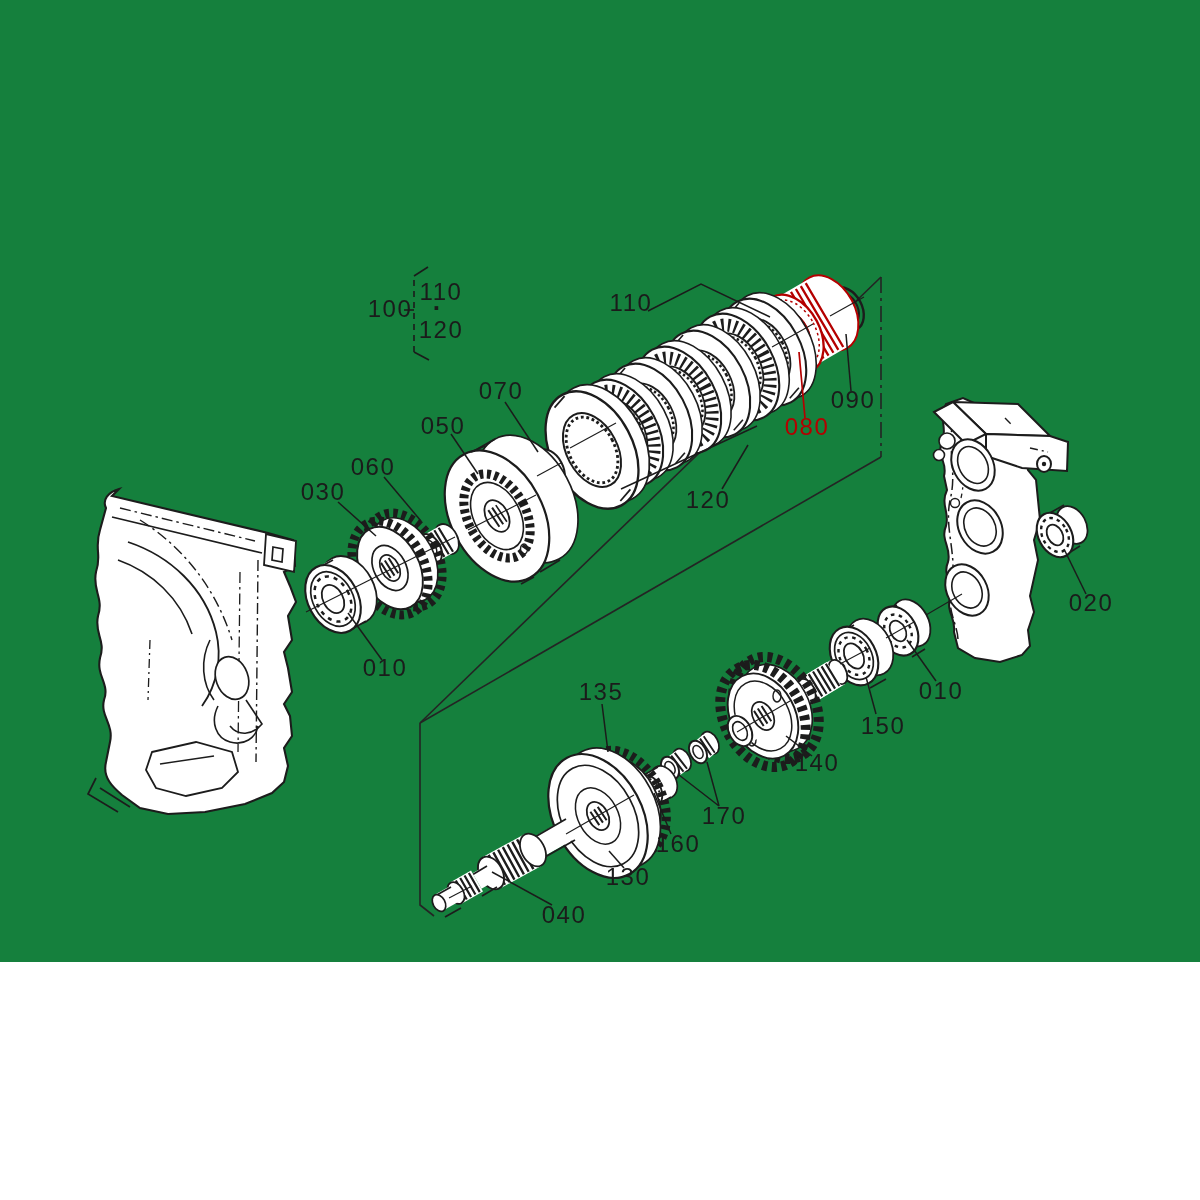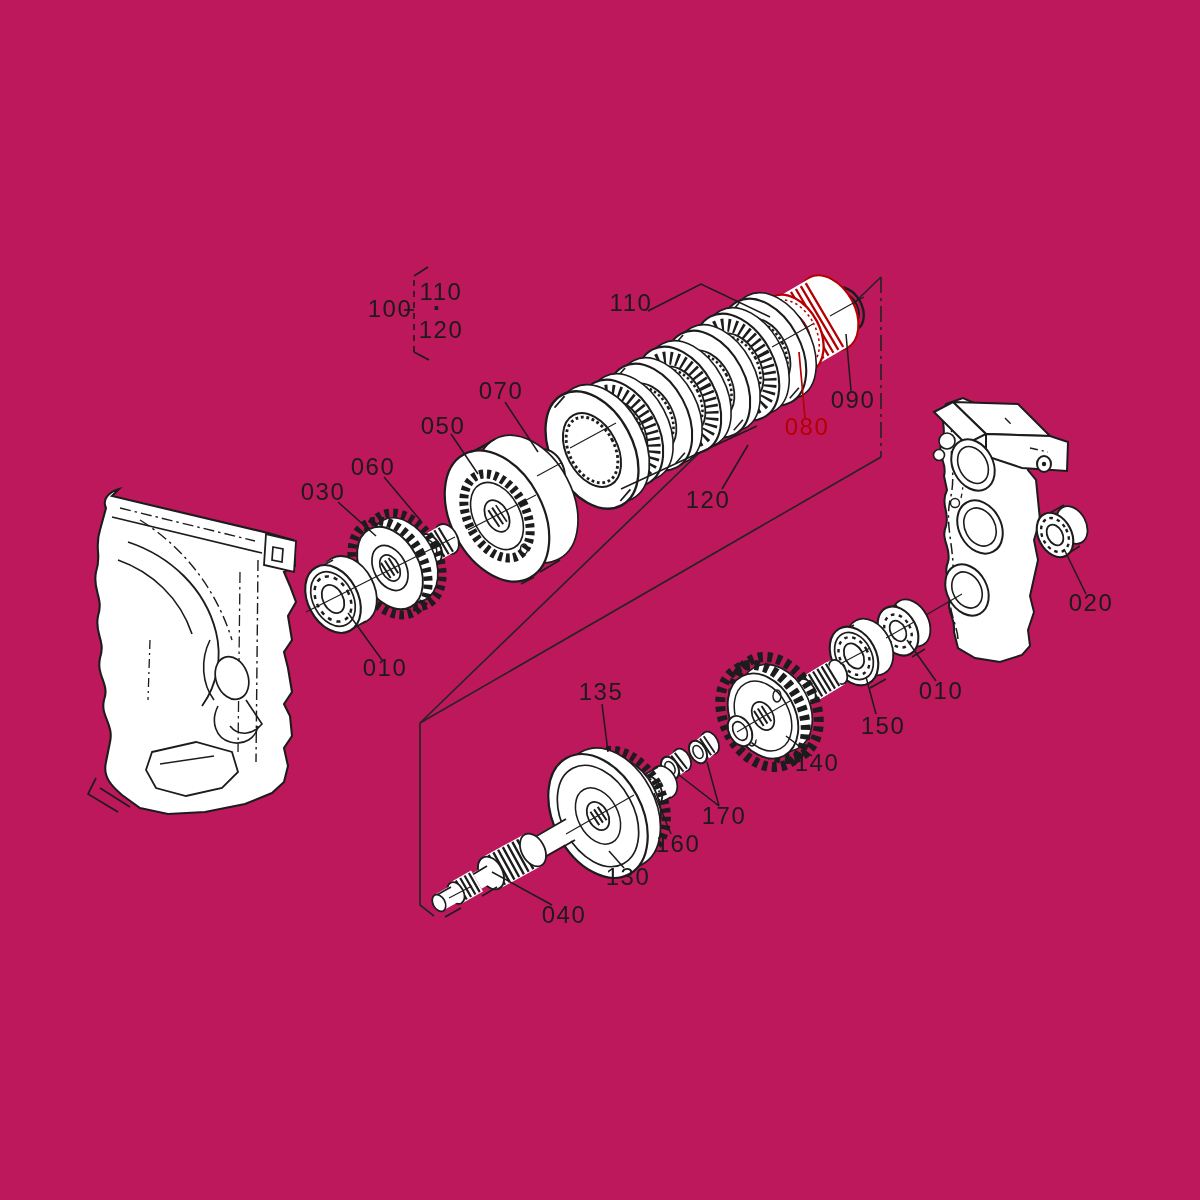--- a/index.html
+++ b/index.html
@@ -1,16 +1,16 @@
 <!DOCTYPE html>
 <html><head>
 <meta charset="utf-8">
 <style>
   html,body{margin:0;padding:0;background:#ffffff;}
-  #stage{width:1200px;height:1200px;position:relative;background:#be185d;overflow:hidden;}
+  #stage{width:1200px;height:962px;position:relative;background:#15803d;overflow:hidden;}
   svg{display:block;}
   .lbl{font-family:"Liberation Sans",sans-serif;font-size:24px;letter-spacing:1.5px;fill:#1b1b1b;}
   .lbl-red{fill:#b40000;}
   .dot{font-family:"Liberation Sans",sans-serif;font-size:26px;font-weight:bold;fill:#1b1b1b;}
 </style>
 </head>
 <body>
 
 <div id="stage">
 <svg width="1200" height="1200" viewBox="0 0 1200 1200">

